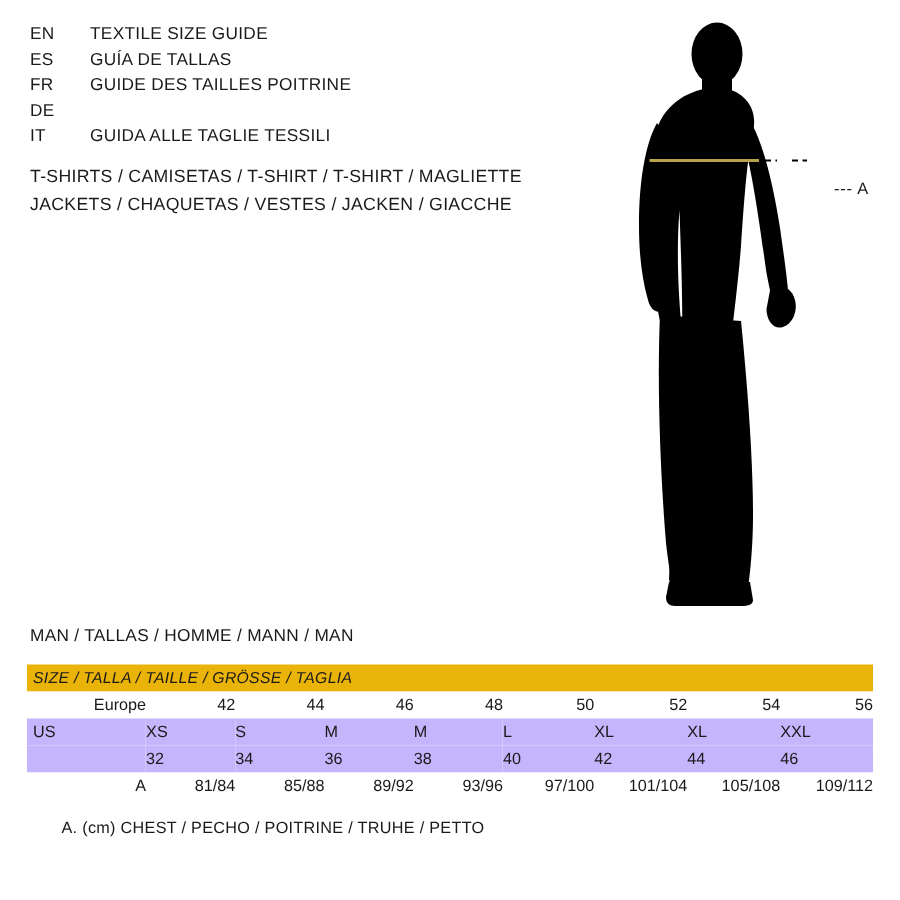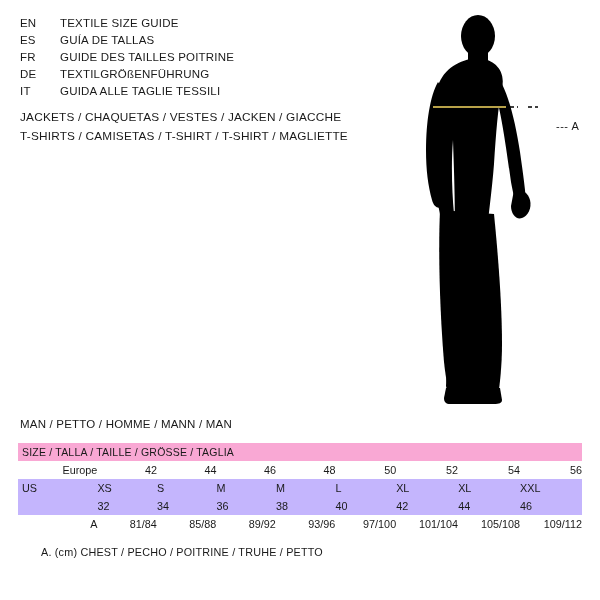--- a/index.html
+++ b/index.html
@@ -99,23 +99,24 @@
     color: #1a1a1a;
   }
   table.size-table td {
     padding: 0;
     height: 18px;
     line-height: 18px;
     vertical-align: middle;
     white-space: nowrap;
   }
   .row-head td {
-    background: #f9a8d4;
+    background: #eab308;
     font-size: 10.5px;
     letter-spacing: 0.2px;
+    font-style: italic;
   }
   .row-alt td {
     background: #c4b5fd;
   }
   .row-plain td {
     background: #ffffff;
     text-align: right;
   }
   .col-label {
     width: 86px;
@@ -149,31 +150,30 @@
     <div class="lang-row">
       <span class="lang-code">ES</span>
       <span class="lang-text">GUÍA DE TALLAS</span>
     </div>
     <div class="lang-row">
       <span class="lang-code">FR</span>
       <span class="lang-text">GUIDE DES TAILLES POITRINE</span>
     </div>
     <div class="lang-row">
       <span class="lang-code">DE</span>
-      <span class="lang-text">TEXTILGRÖßENFÜHRUNG</span>
     </div>
     <div class="lang-row">
       <span class="lang-code">IT</span>
       <span class="lang-text">GUIDA ALLE TAGLIE TESSILI</span>
     </div>
   </div>
 
   <div class="cat-block">
+    <div class="cat-line">T-SHIRTS / CAMISETAS / T-SHIRT / T-SHIRT / MAGLIETTE</div>
     <div class="cat-line">JACKETS / CHAQUETAS / VESTES / JACKEN / GIACCHE</div>
-    <div class="cat-line">T-SHIRTS / CAMISETAS / T-SHIRT / T-SHIRT / MAGLIETTE</div>
   </div>
 
   <div class="figure-wrap">
     <svg width="180" height="390" viewBox="0 0 180 390" xmlns="http://www.w3.org/2000/svg">
       <g fill="#000000">
 
         <ellipse cx="68" cy="22" rx="17" ry="21"></ellipse>
 
         <rect x="58" y="38" width="20" height="12"></rect>
 
@@ -223,21 +223,21 @@
         <path d="M36 374 L 90 374 L 92 386 C 92 389, 89 390, 84 390 L 40 390 C 36 390, 34 388, 34 384 Z"></path>
       </g>
 
       <line x1="23" y1="93" x2="96" y2="93" stroke="#b8a249" stroke-width="2"></line>
       <line x1="100" y1="93" x2="108" y2="93" stroke="#000000" stroke-width="1.4" stroke-dasharray="4 3"></line>
       <line x1="118" y1="93" x2="128" y2="93" stroke="#000000" stroke-width="1.4" stroke-dasharray="4 3"></line>
     </svg>
     <span class="measure-label">--- A</span>
   </div>
 
-  <div class="man-title">MAN / PETTO / HOMME / MANN / MAN</div>
+  <div class="man-title">MAN / TALLAS / HOMME / MANN / MAN</div>
 
   <table class="size-table">
     <tbody>
       <tr class="row-head">
         <td class="col-label" colspan="9">SIZE / TALLA / TAILLE / GRÖSSE / TAGLIA</td>
       </tr>
       <tr class="row-plain">
         <td class="col-label">Europe</td>
         <td class="cell">42</td>
         <td class="cell">44</td>

